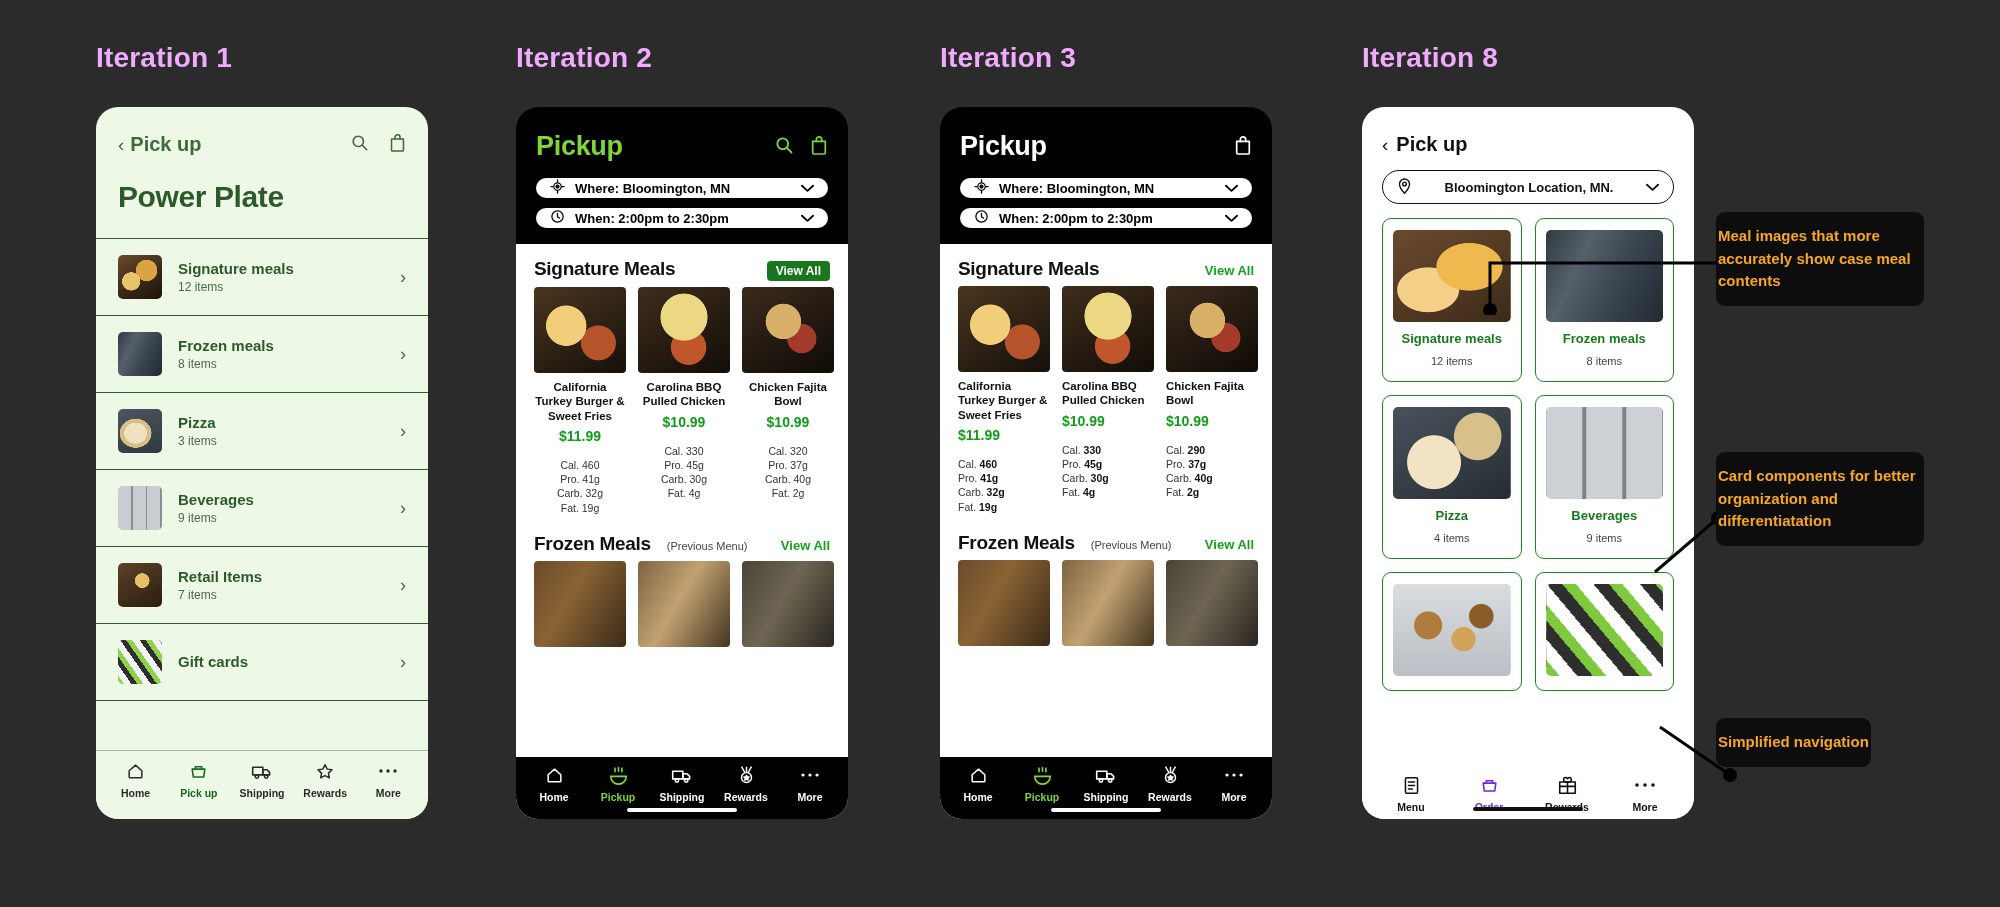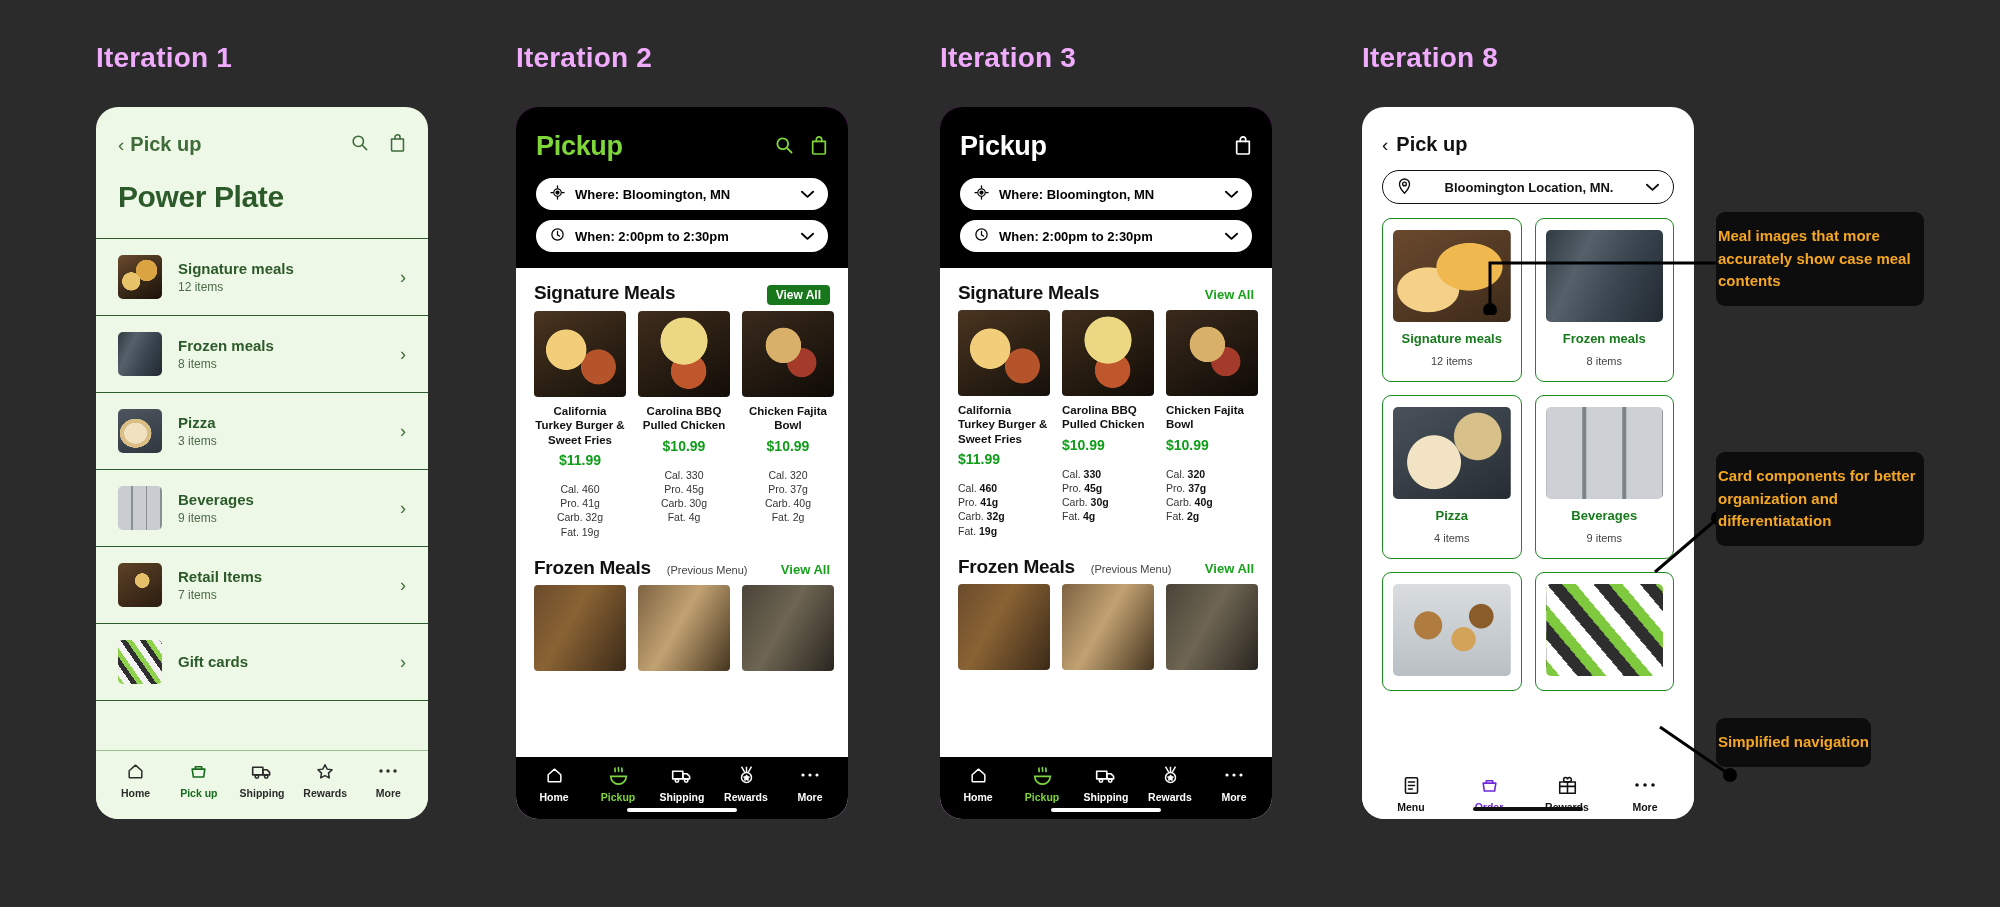--- a/index.html
+++ b/index.html
@@ -58,21 +58,21 @@
   .navicon { height:20px; display:flex; align-items:center; justify-content:center;}
 
   
   .pd-head { background:#000; padding:24px 20px 16px 20px; }
   .pd-titlerow { display:flex; align-items:center; justify-content:space-between; margin-bottom:16px;}
   .pd-title { font-size:27px; font-weight:bold; letter-spacing:-.3px;}
   .pd-title.green { color:#7ed638; }
   .pd-title.white { color:#ffffff; }
   .pd-hicons { display:flex; gap:16px; align-items:center;}
   .pill {
-    background:#fff; border-radius:30px; height:32px; display:flex; align-items:center;
+    background:#fff; border-radius:30px; height:20px; display:flex; align-items:center;
     padding:0 14px; gap:10px; margin-bottom:10px;
   }
   .pill .pilltext { flex:1; font-size:13px; font-weight:bold; color:#000;}
   .pd-body { background:#fff; flex:1; overflow:hidden; position:relative;}
   .sec-head { display:flex; align-items:baseline; padding:14px 18px 6px 18px; gap:8px;}
   .sec-title { font-size:19px; font-weight:bold; color:#111; letter-spacing:-.3px;}
   .sec-sub { font-size:11px; color:#444;margin-left:8px; }
   .viewall-btn {
     margin-left:auto; background:#18761c; color:#fff; font-size:12px; font-weight:bold;
     padding:3px 9px; border-radius:4px;
@@ -559,21 +559,21 @@
             <div><span>Pro.</span> <b>45g</b></div>
             <div><span>Carb.</span> <b>30g</b></div>
             <div><span>Fat.</span> <b>4g</b></div>
           </div>
         </div>
         <div class="prod">
           <div class="pimg img-meal-c"></div>
           <div class="pname">Chicken Fajita Bowl</div>
           <div class="pprice">$10.99</div>
           <div class="pnut">
-            <div><span>Cal.</span> <b>320</b></div>
+            <div><span>Cal.</span> <b>290</b></div>
             <div><span>Pro.</span> <b>37g</b></div>
             <div><span>Carb.</span> <b>40g</b></div>
             <div><span>Fat.</span> <b>2g</b></div>
           </div>
         </div>
       </div>
 
       <div class="sec-head" style="padding-top:18px;">
         <div class="sec-title">Frozen Meals</div>
         <div class="sec-sub">(Previous Menu)</div>

